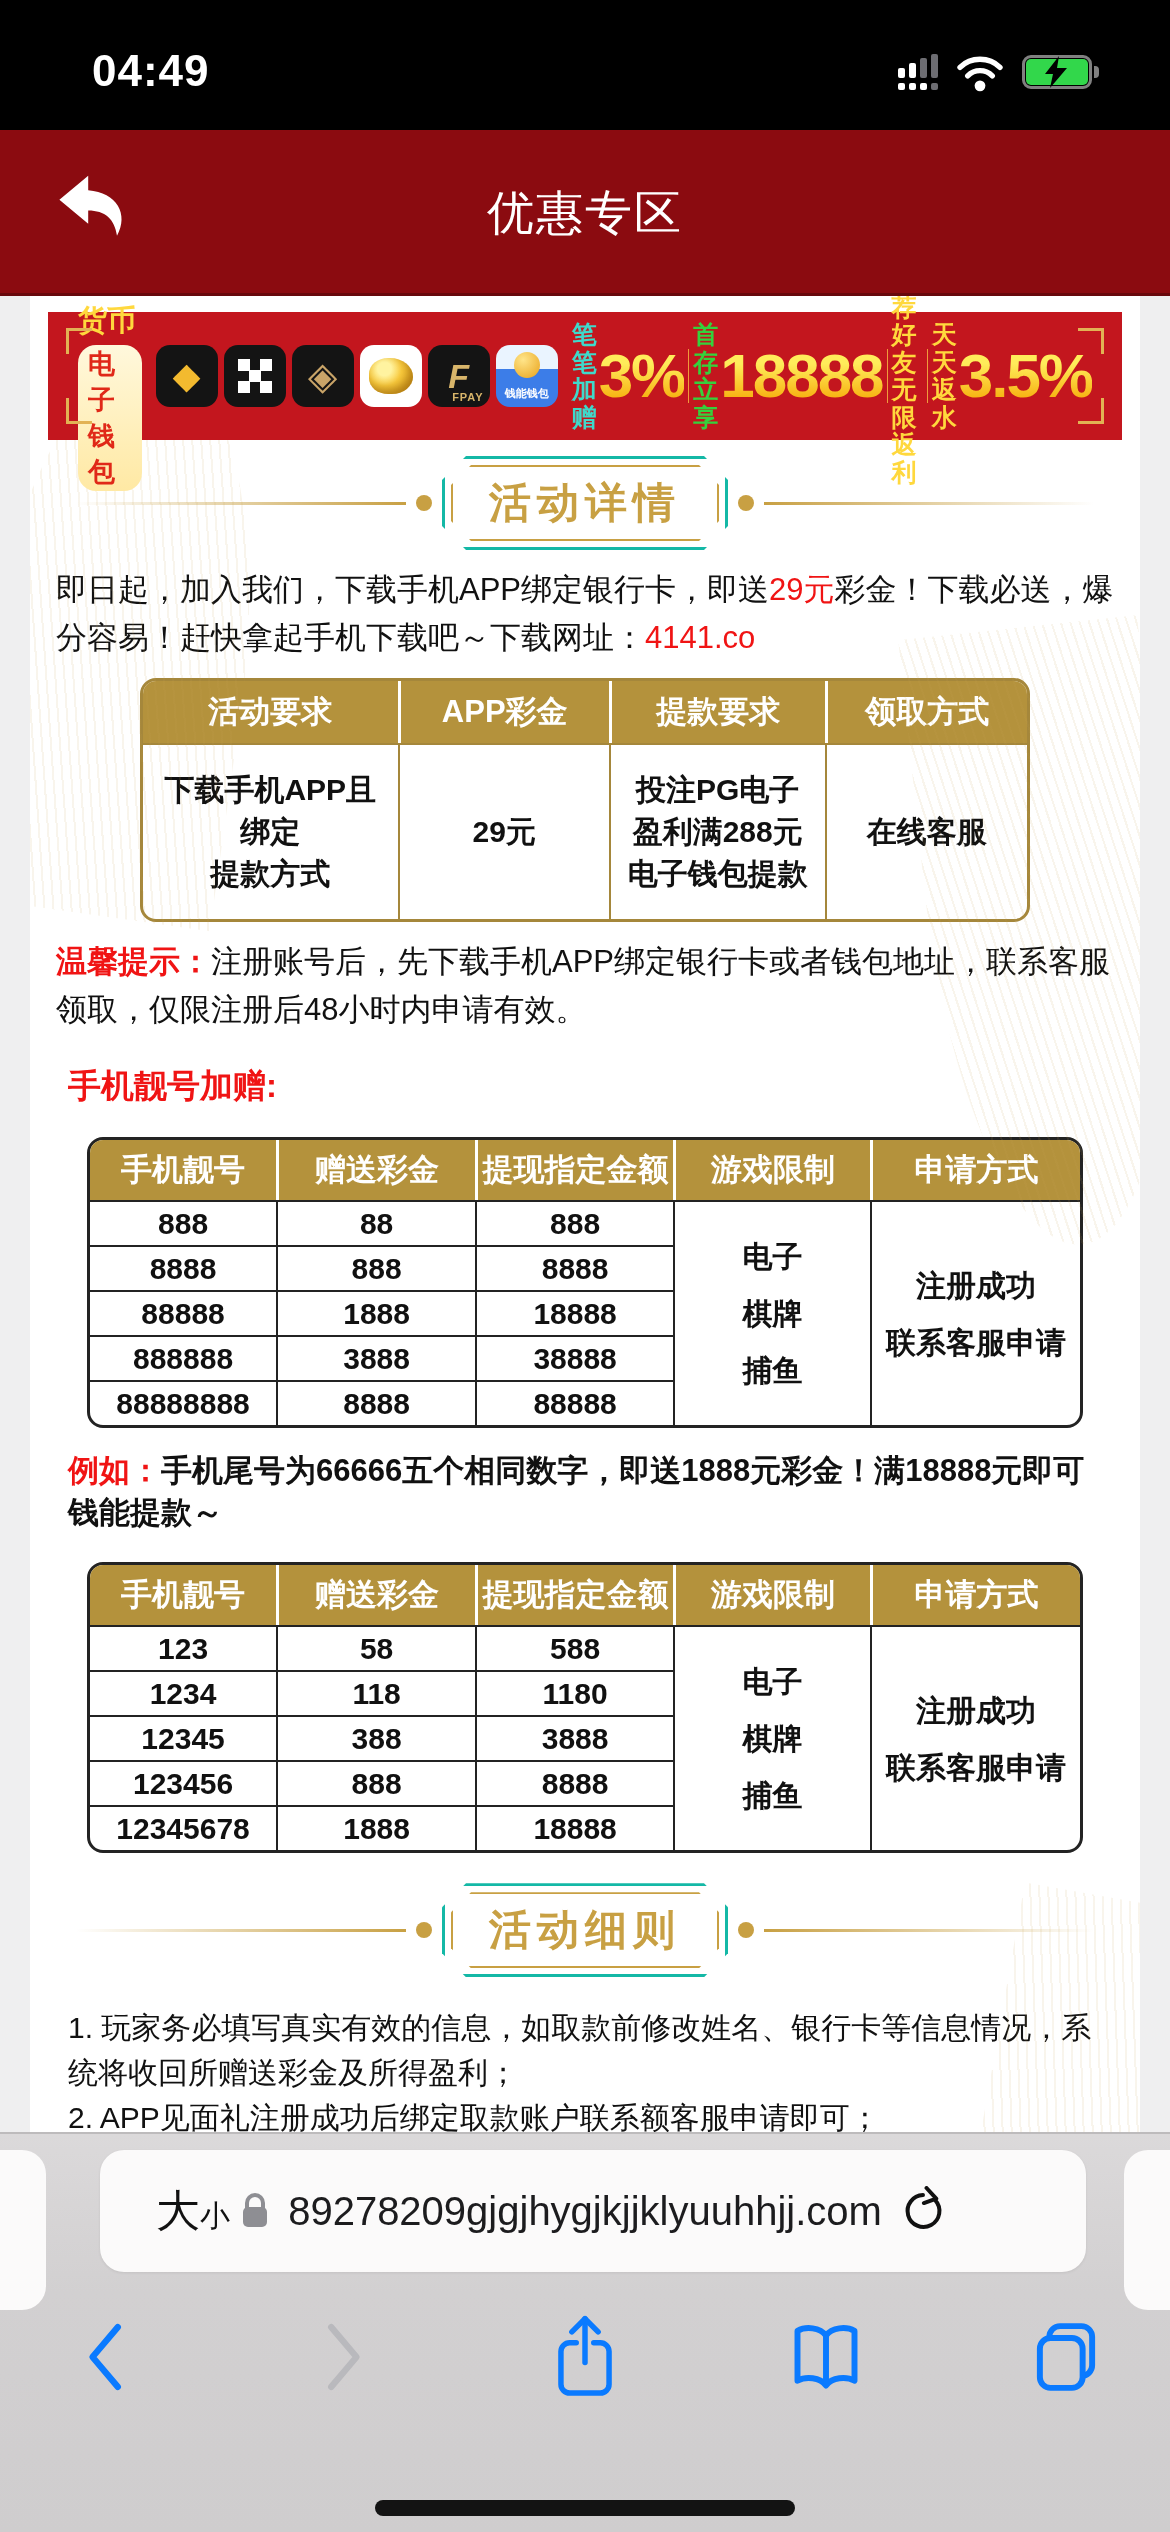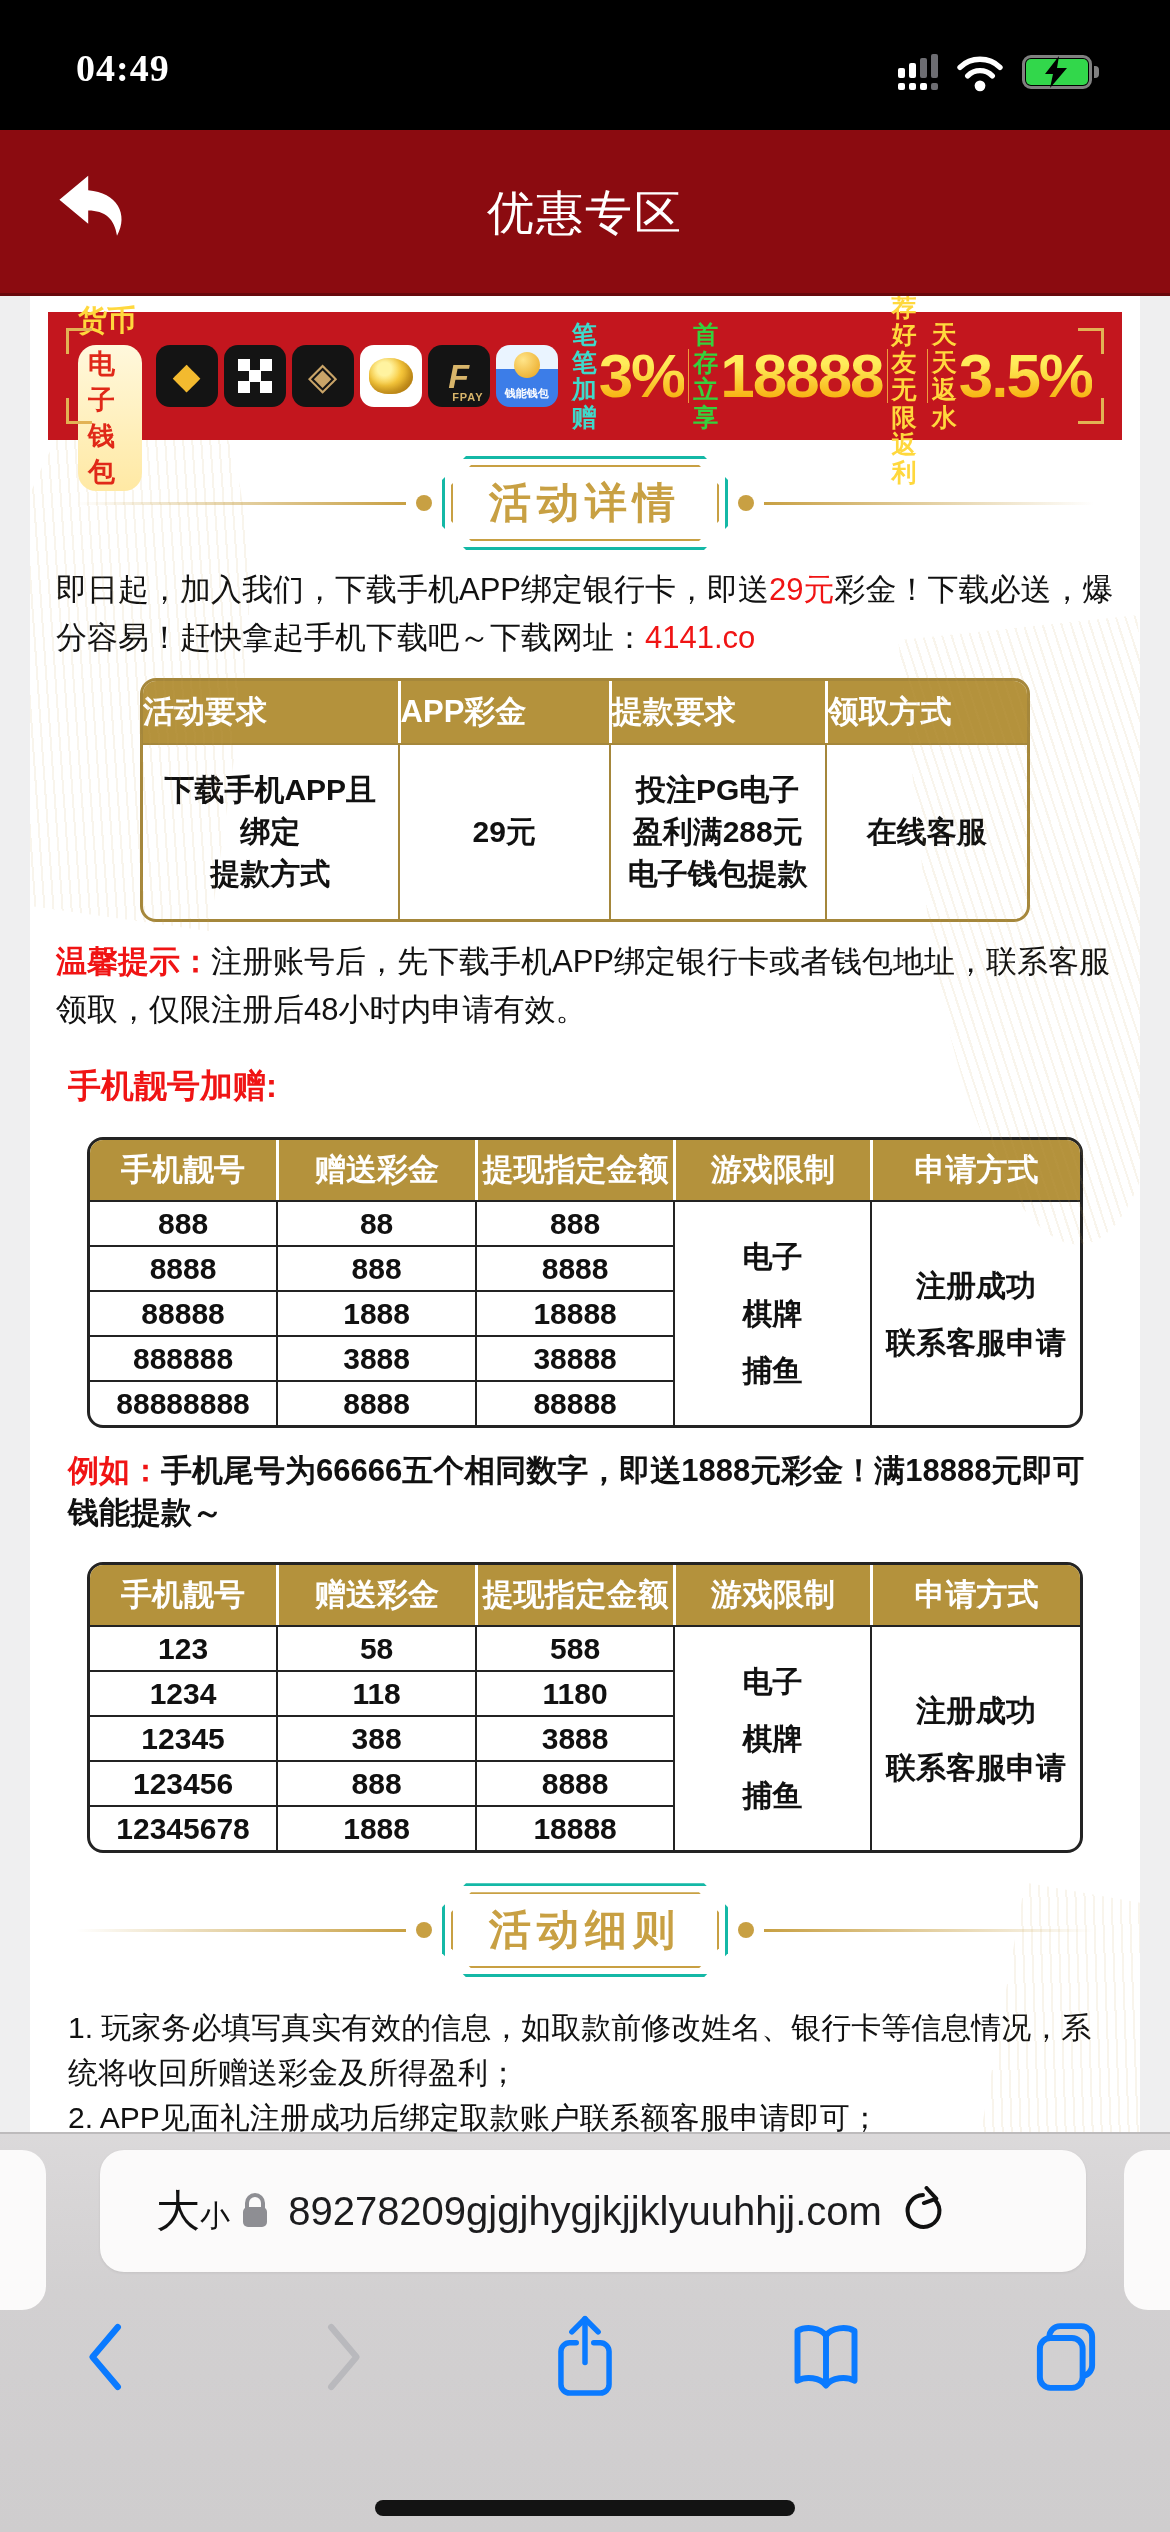--- a/index.html
+++ b/index.html
@@ -1,21 +1,21 @@
 <!DOCTYPE html>
 <html><head>
 <meta charset="utf-8">
 <style>
   * { margin:0; padding:0; box-sizing:border-box; }
   html,body { width:1170px; height:2532px; overflow:hidden; }
   body { font-family:"Liberation Sans","DejaVu Sans",sans-serif; background:#EFEFF0; position:relative; }
 
   
   .status-bar { height:130px; background:#000; position:relative; }
-  .time { position:absolute; left:76px; top:46px; color:#fff; font-size:38px; font-weight:600; letter-spacing:1px;font-family:Liberation Serif, serif; }
+  .time { position:absolute; left:92px; top:46px; color:#fff; font-size:44px; font-weight:600; letter-spacing:1px; }
   .sb-icons { position:absolute; right:78px; top:52px; display:flex; align-items:center; gap:16px; }
   .cell { display:flex; flex-direction:column; gap:4px; }
   .cell .row { display:flex; align-items:flex-end; gap:4px; height:24px; }
   .cell .bar { width:7px; border-radius:2px; background:#fff; }
   .cell .row2 { display:flex; gap:4px; height:8px; align-items:flex-end; }
   .cell .dot { width:7px; height:7px; border-radius:2px; background:#fff; }
   .dim { background:#6d6d72 !important; }
   .batt { position:relative; width:70px; height:34px; }
   .batt .body { position:absolute; inset:0; border:3px solid rgba(255,255,255,.5); border-radius:9px; }
   .batt .fill { position:absolute; left:4px; top:4px; right:4px; bottom:4px; background:#32D74B; border-radius:5px; }
@@ -84,21 +84,21 @@
   
   .para { margin:16px 26px 0; font-size:31px; line-height:1.55; color:#111; font-weight:500; }
   .red { color:#F01414; }
   .red-b { color:#F01414; font-weight:700; }
   .heading-red { margin:30px 38px 0; font-size:33px; font-weight:800; color:#F01414; }
   .example { margin:22px 38px 0; font-size:31px; font-weight:600; color:#111; }
 
   
   .tbl1 { width:890px; margin:16px auto 0; border:3px solid #A5873B; border-radius:16px; overflow:hidden; }
   .tbl1 .hrow { display:grid; grid-template-columns:28.8% 23.9% 24.4% 22.9%; background:#B4923C; }
-  .tbl1 .hcell { color:#fff; font-size:31px; font-weight:700; text-align:left; padding:10px 0; }
+  .tbl1 .hcell { color:#fff; font-size:31px; font-weight:700; text-align:center; padding:10px 0; }
   .tbl1 .hcell + .hcell { border-left:3px solid #fff; }
   .tbl1 .brow { display:grid; grid-template-columns:28.8% 23.9% 24.4% 22.9%; border-top:2px solid #A5873B; }
   .tbl1 .bcell { font-size:30px; color:#111; font-weight:600; display:flex; align-items:center; justify-content:center; text-align:center; padding:24px 10px; line-height:1.4; }
   .tbl1 .bcell + .bcell { border-left:2px solid #A5873B; }
   .pre { white-space:pre-line; }
 
   
   .tblx { width:996px; margin:28px auto 0; border:3px solid #232323; border-radius:16px; overflow:hidden;
           display:grid; grid-template-columns:18.8% 20.1% 20% 19.9% 21.2%; }
   .tblx .hcell { background:#B4923C; color:#fff; font-size:31px; font-weight:700; text-align:center; padding:9px 0; }

